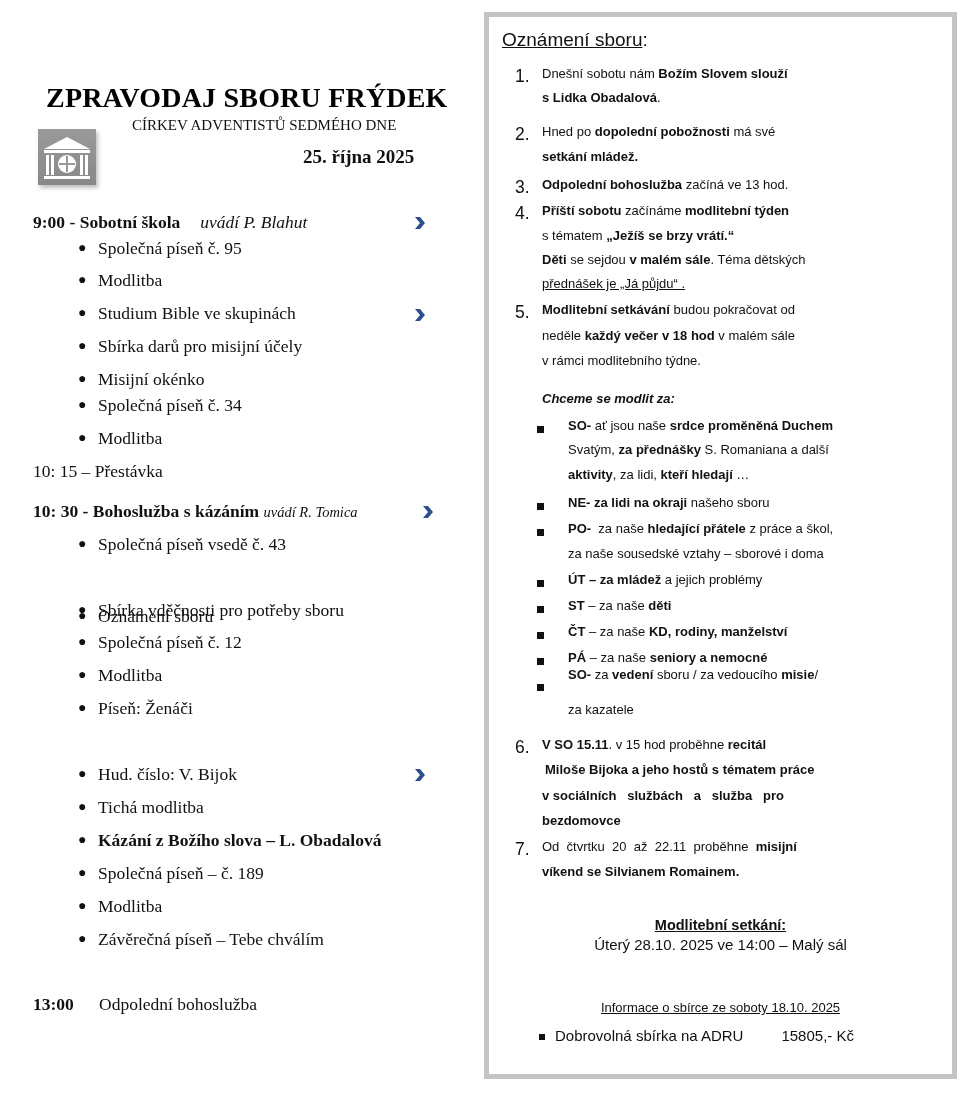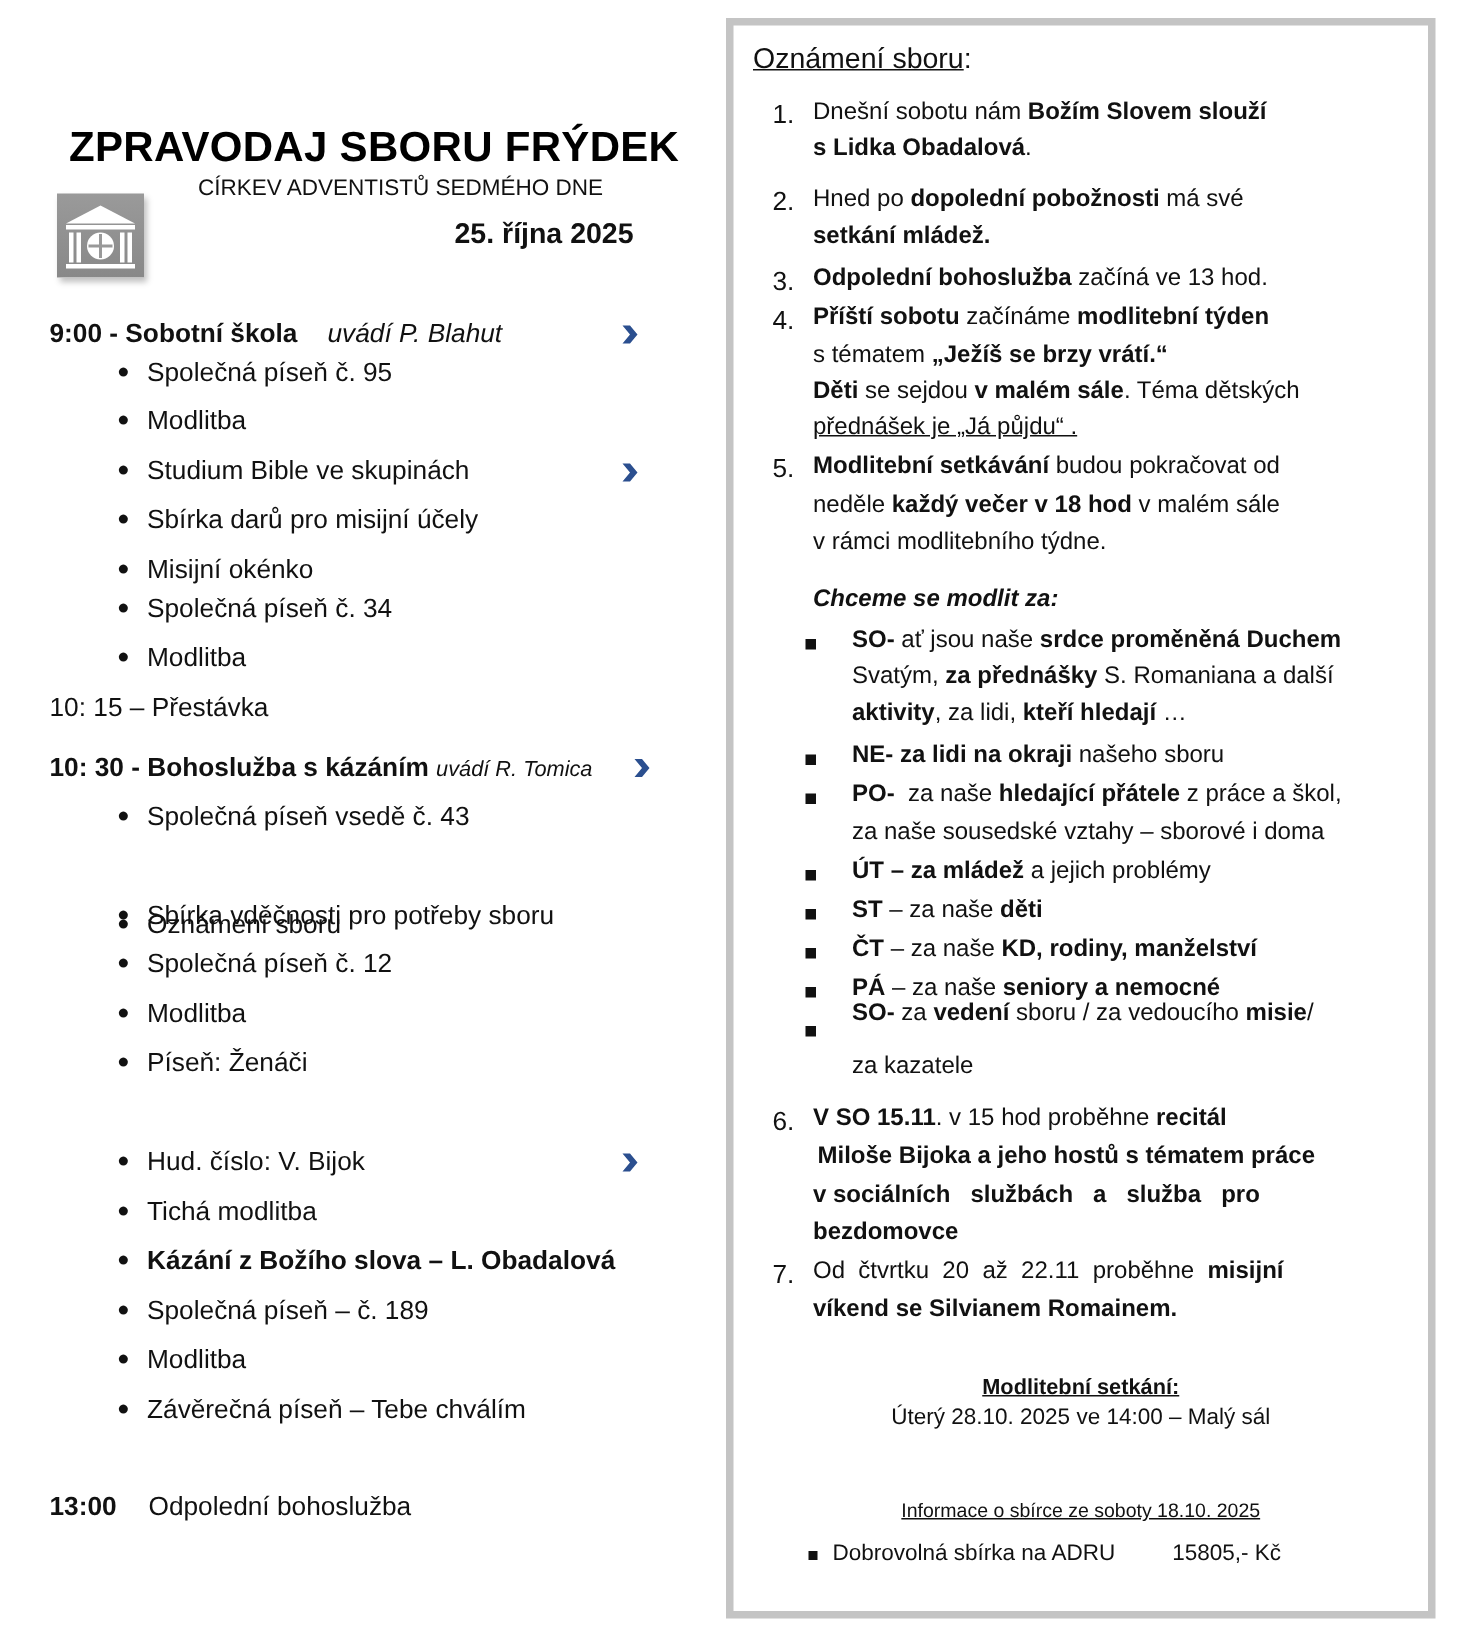--- a/index.html
+++ b/index.html
@@ -1,20 +1,20 @@
 <!DOCTYPE html>
 <html><head>
   <meta charset="utf-8">
   <style>
     * { box-sizing: border-box; margin: 0; padding: 0; }
     html, body { width: 972px; height: 1096px; background: #ffffff; overflow: hidden; }
     body { position: relative; font-family: "Liberation Sans", "DejaVu Sans", sans-serif; color: #111; }
 
     
-    .left { position: absolute; left: 0; top: 0; width: 480px; height: 1096px; }
+    .left { position: absolute; left: 0; top: 0; width: 480px; height: 1096px; font-family: Liberation Serif, serif; }
     .title { position: absolute; left: 46px; top: 82px; font-size: 28px; font-weight: bold; letter-spacing: 0.2px; color: #000; white-space: nowrap; }
     .subtitle { position: absolute; left: 132px; top: 117px; font-size: 15px; white-space: nowrap; text-align: center; }
     .date { position: absolute; left: 303px; top: 146px; font-size: 19px; font-weight: bold; white-space: nowrap; }
     .logo { position: absolute; left: 38px; top: 129px; width: 58px; height: 56px; background: linear-gradient(#9a9a9a, #888); box-shadow: 2px 3px 4px rgba(0,0,0,0.25); }
     .logo svg { width: 58px; height: 56px; display: block; }
 
     .sched-row { position: absolute; white-space: nowrap; font-size: 17.5px; }
     .sched-head { font-weight: bold; }
     .sched-head .presenter { font-weight: normal; font-style: italic; }
     .sched-head .presenter.small { font-size: 14.5px; }
@@ -24,21 +24,21 @@
     .chev { position: absolute; width: 14px; height: 14px; }
     .chev svg { width: 14px; height: 14px; display: block; }
     .last-row { position: absolute; left: 33px; top: 994px; font-size: 17.5px; white-space: nowrap; }
     .last-row b { display: inline-block; width: 66px; }
 
     
     .box { position: absolute; left: 484px; top: 12px; width: 473px; height: 1067px; border: 5px solid #c4c4c4; background: #fff; }
     .box-inner { position: absolute; left: 0; top: 0; width: 100%; height: 100%; font-size: 17.5px; }
     .ann-title { position: absolute; left: 13px; top: 12px; font-size: 19px; }
     .ann-title u { font-weight: normal; text-decoration: underline; }
-    .line { position: absolute; white-space: nowrap; font-size: 16px; }
+    .line { position: absolute; white-space: nowrap; font-size: 13px; }
     .num { position: absolute; left: 26px; font-size: 17.5px; }
     .b { font-weight: bold; }
     .i { font-style: italic; }
     .sq { position: absolute; left: 48px; width: 7px; height: 7px; background: #111; }
     .center-block { position: absolute; left: 0; width: 463px; text-align: center; font-size: 15px; white-space: nowrap; }
     .meeting-title { font-size: 14.5px; font-weight: bold; text-decoration: underline; }
     .info-title { font-size: 13px; text-decoration: underline; }
     .sq.small { width: 6px; height: 6px; }
   </style>
 </head>

